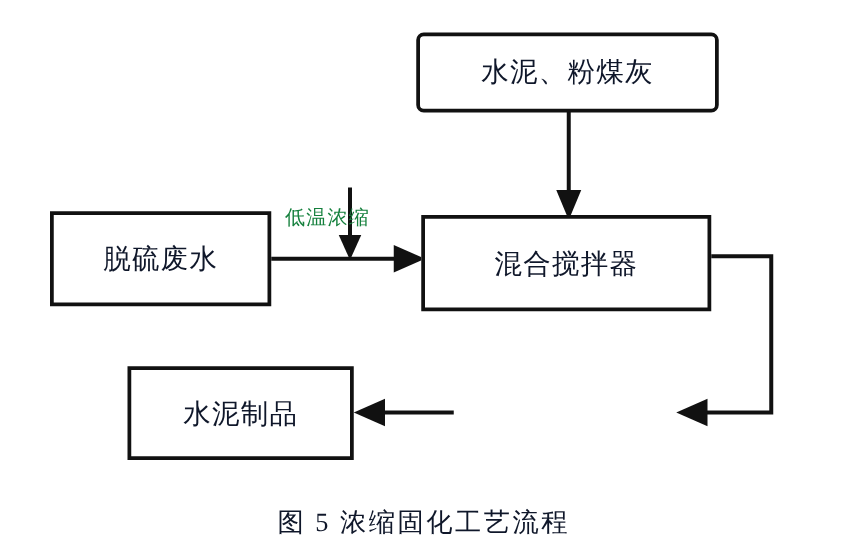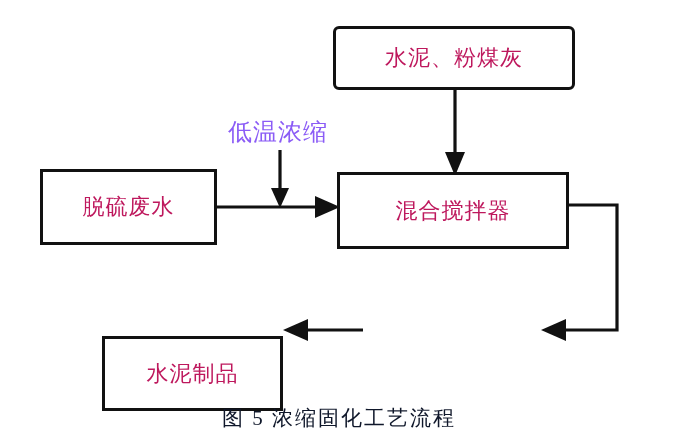--- a/index.html
+++ b/index.html
@@ -25,35 +25,36 @@
   .node {
     position: absolute;
     box-sizing: border-box;
     border: 3px solid #111111;
     background: #ffffff;
     display: flex;
     align-items: center;
     justify-content: center;
     text-align: center;
     letter-spacing: 1px;
-    color: #be185d;
+    color: #0f172a;
     font-size: 22px;
     line-height: 1;
     z-index: 3;
   }
   .node.rounded {
     border-radius: 6px;
   }
   .edge-label {
     position: absolute;
-    font-size: 24px;
+    font-size: 16px;
     letter-spacing: 1px;
-    color: #8b5cf6;
+    color: #15803d;
     white-space: nowrap;
     z-index: 4;
+    margin-top: 48px;
   }
   .caption {
     position: absolute;
     width: 100%;
     text-align: center;
     font-family: "Liberation Serif", "DejaVu Serif", serif;
     font-size: 21px;
     letter-spacing: 2px;
     color: #0f172a;
     white-space: nowrap;
@@ -116,21 +117,21 @@
   </div>
 
   <div class="node" style="left:40px; top:169px; width:177px; height:76px;justify-content:center;">
     <span>脱硫废水</span>
   </div>
 
   <div class="node" style="left:337px; top:172px; width:232px; height:77px;">
     <span>混合搅拌器</span>
   </div>
 
-  <div class="node" style="left:102px; top:293px; width:181px; height:75px;margin-top:43px;">
+  <div class="node" style="left:102px; top:293px; width:181px; height:75px;">
     <span>水泥制品</span>
   </div>
 
 
   <div class="edge-label" style="left:228px; top:116px;">低温浓缩</div>
 
   <div class="caption" style="left:0px; top:404px;">图 5 浓缩固化工艺流程</div>
 
 </div>
 

